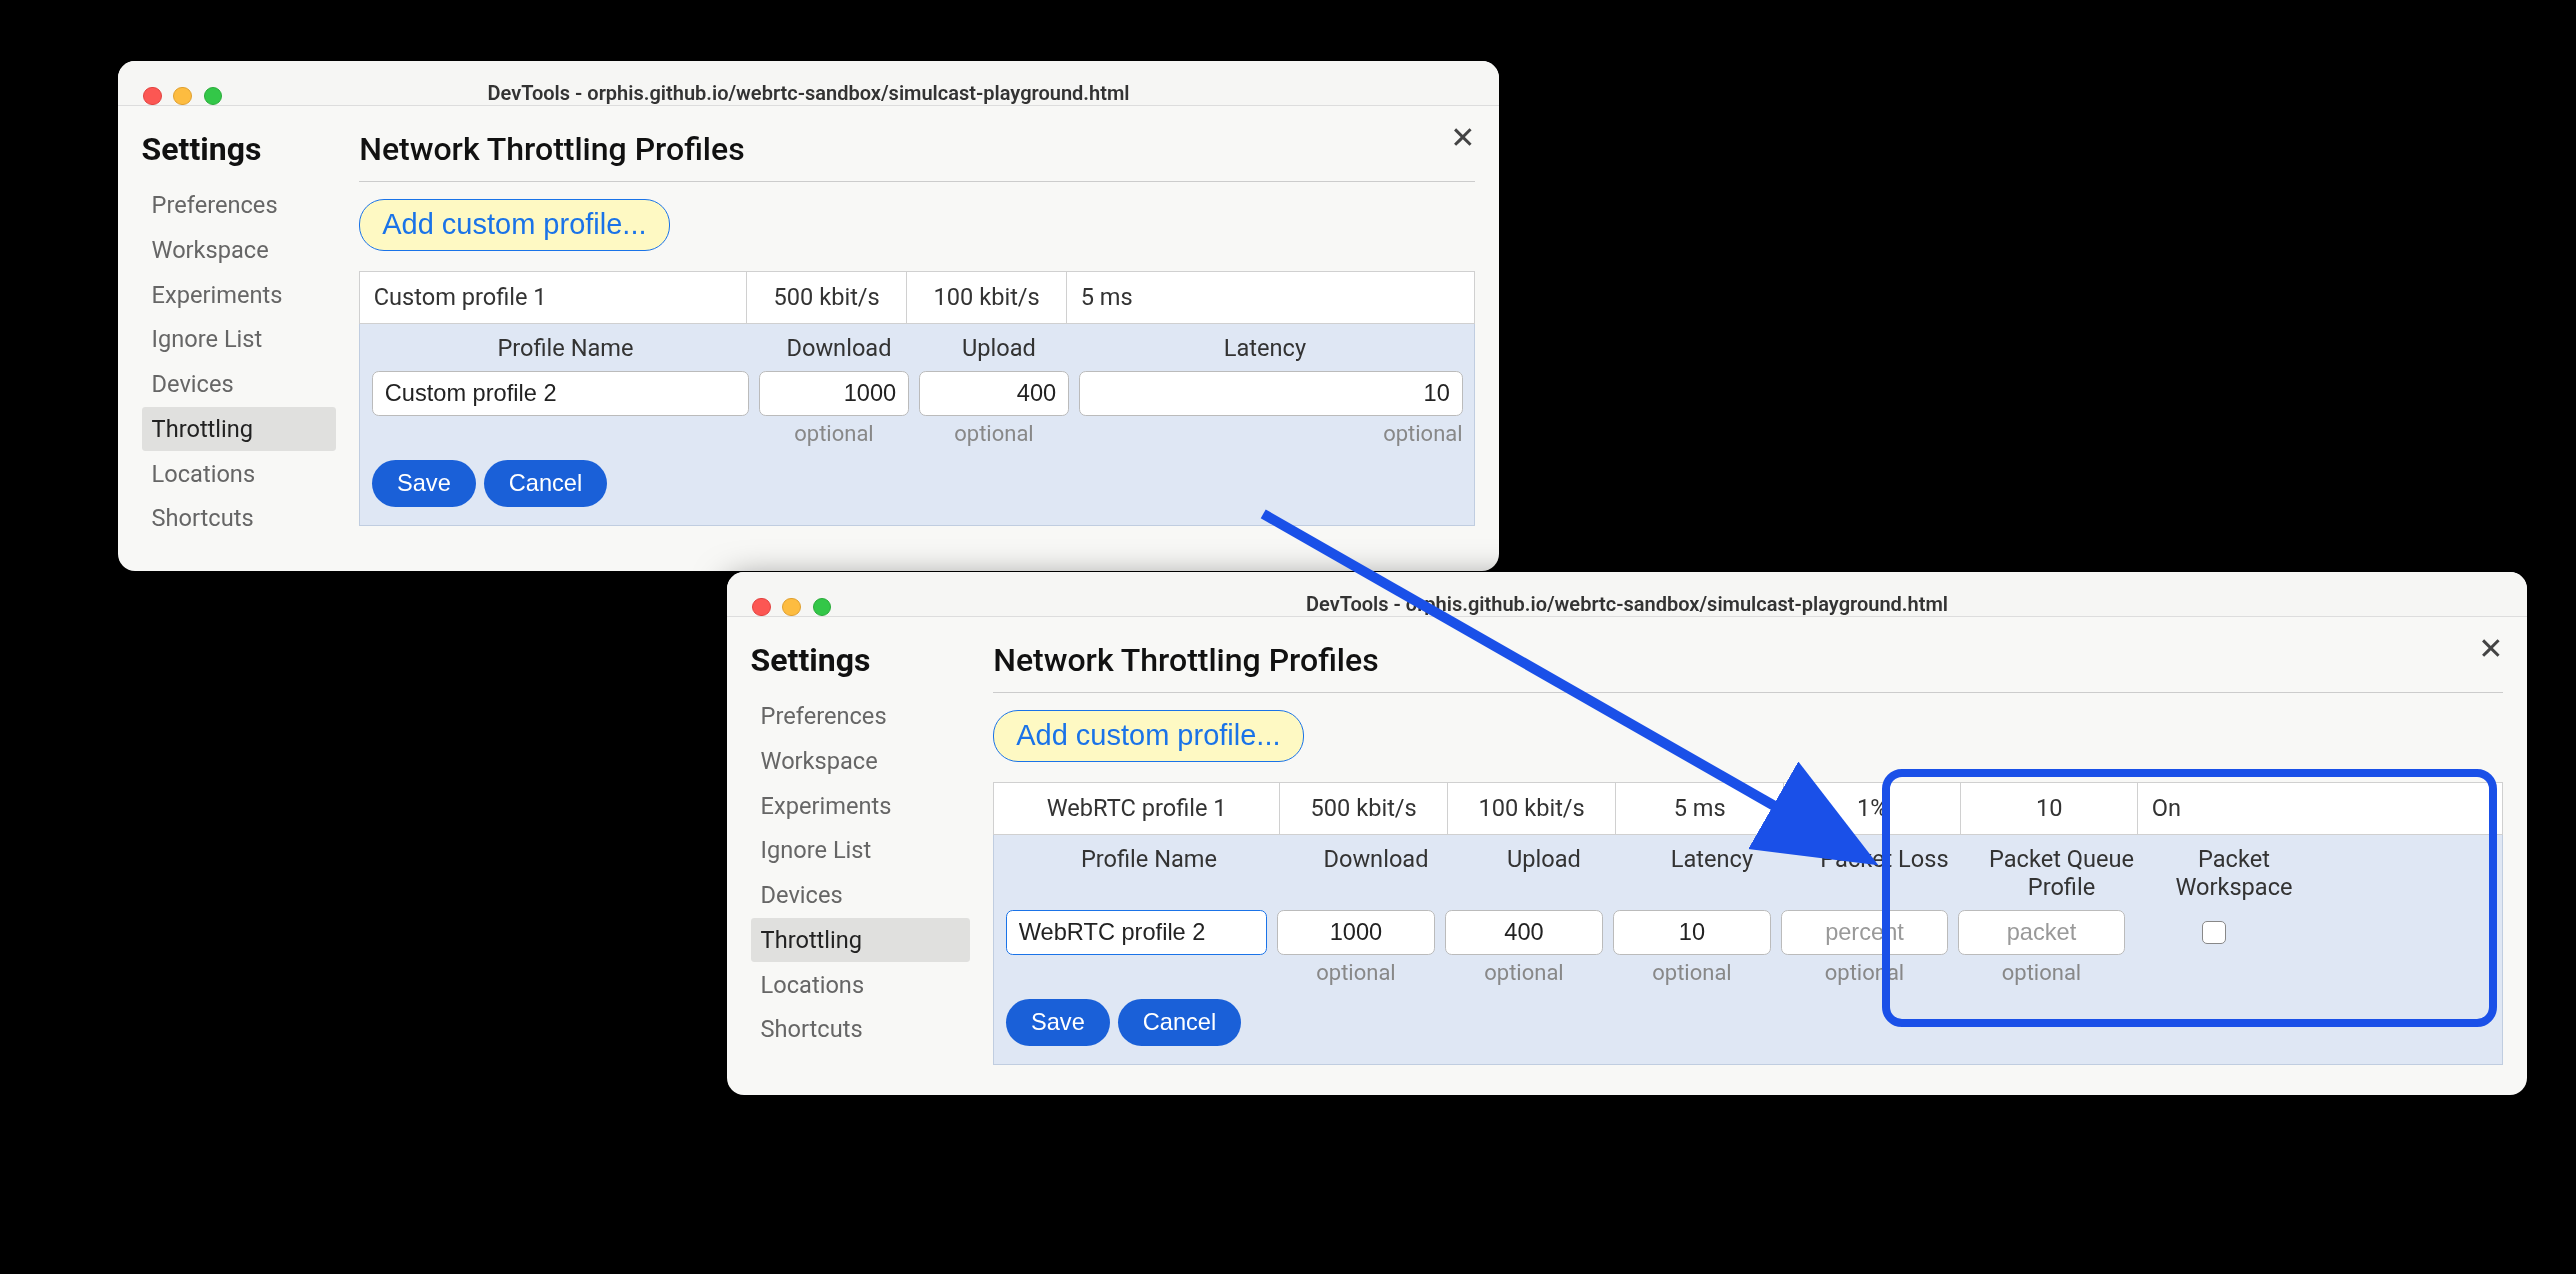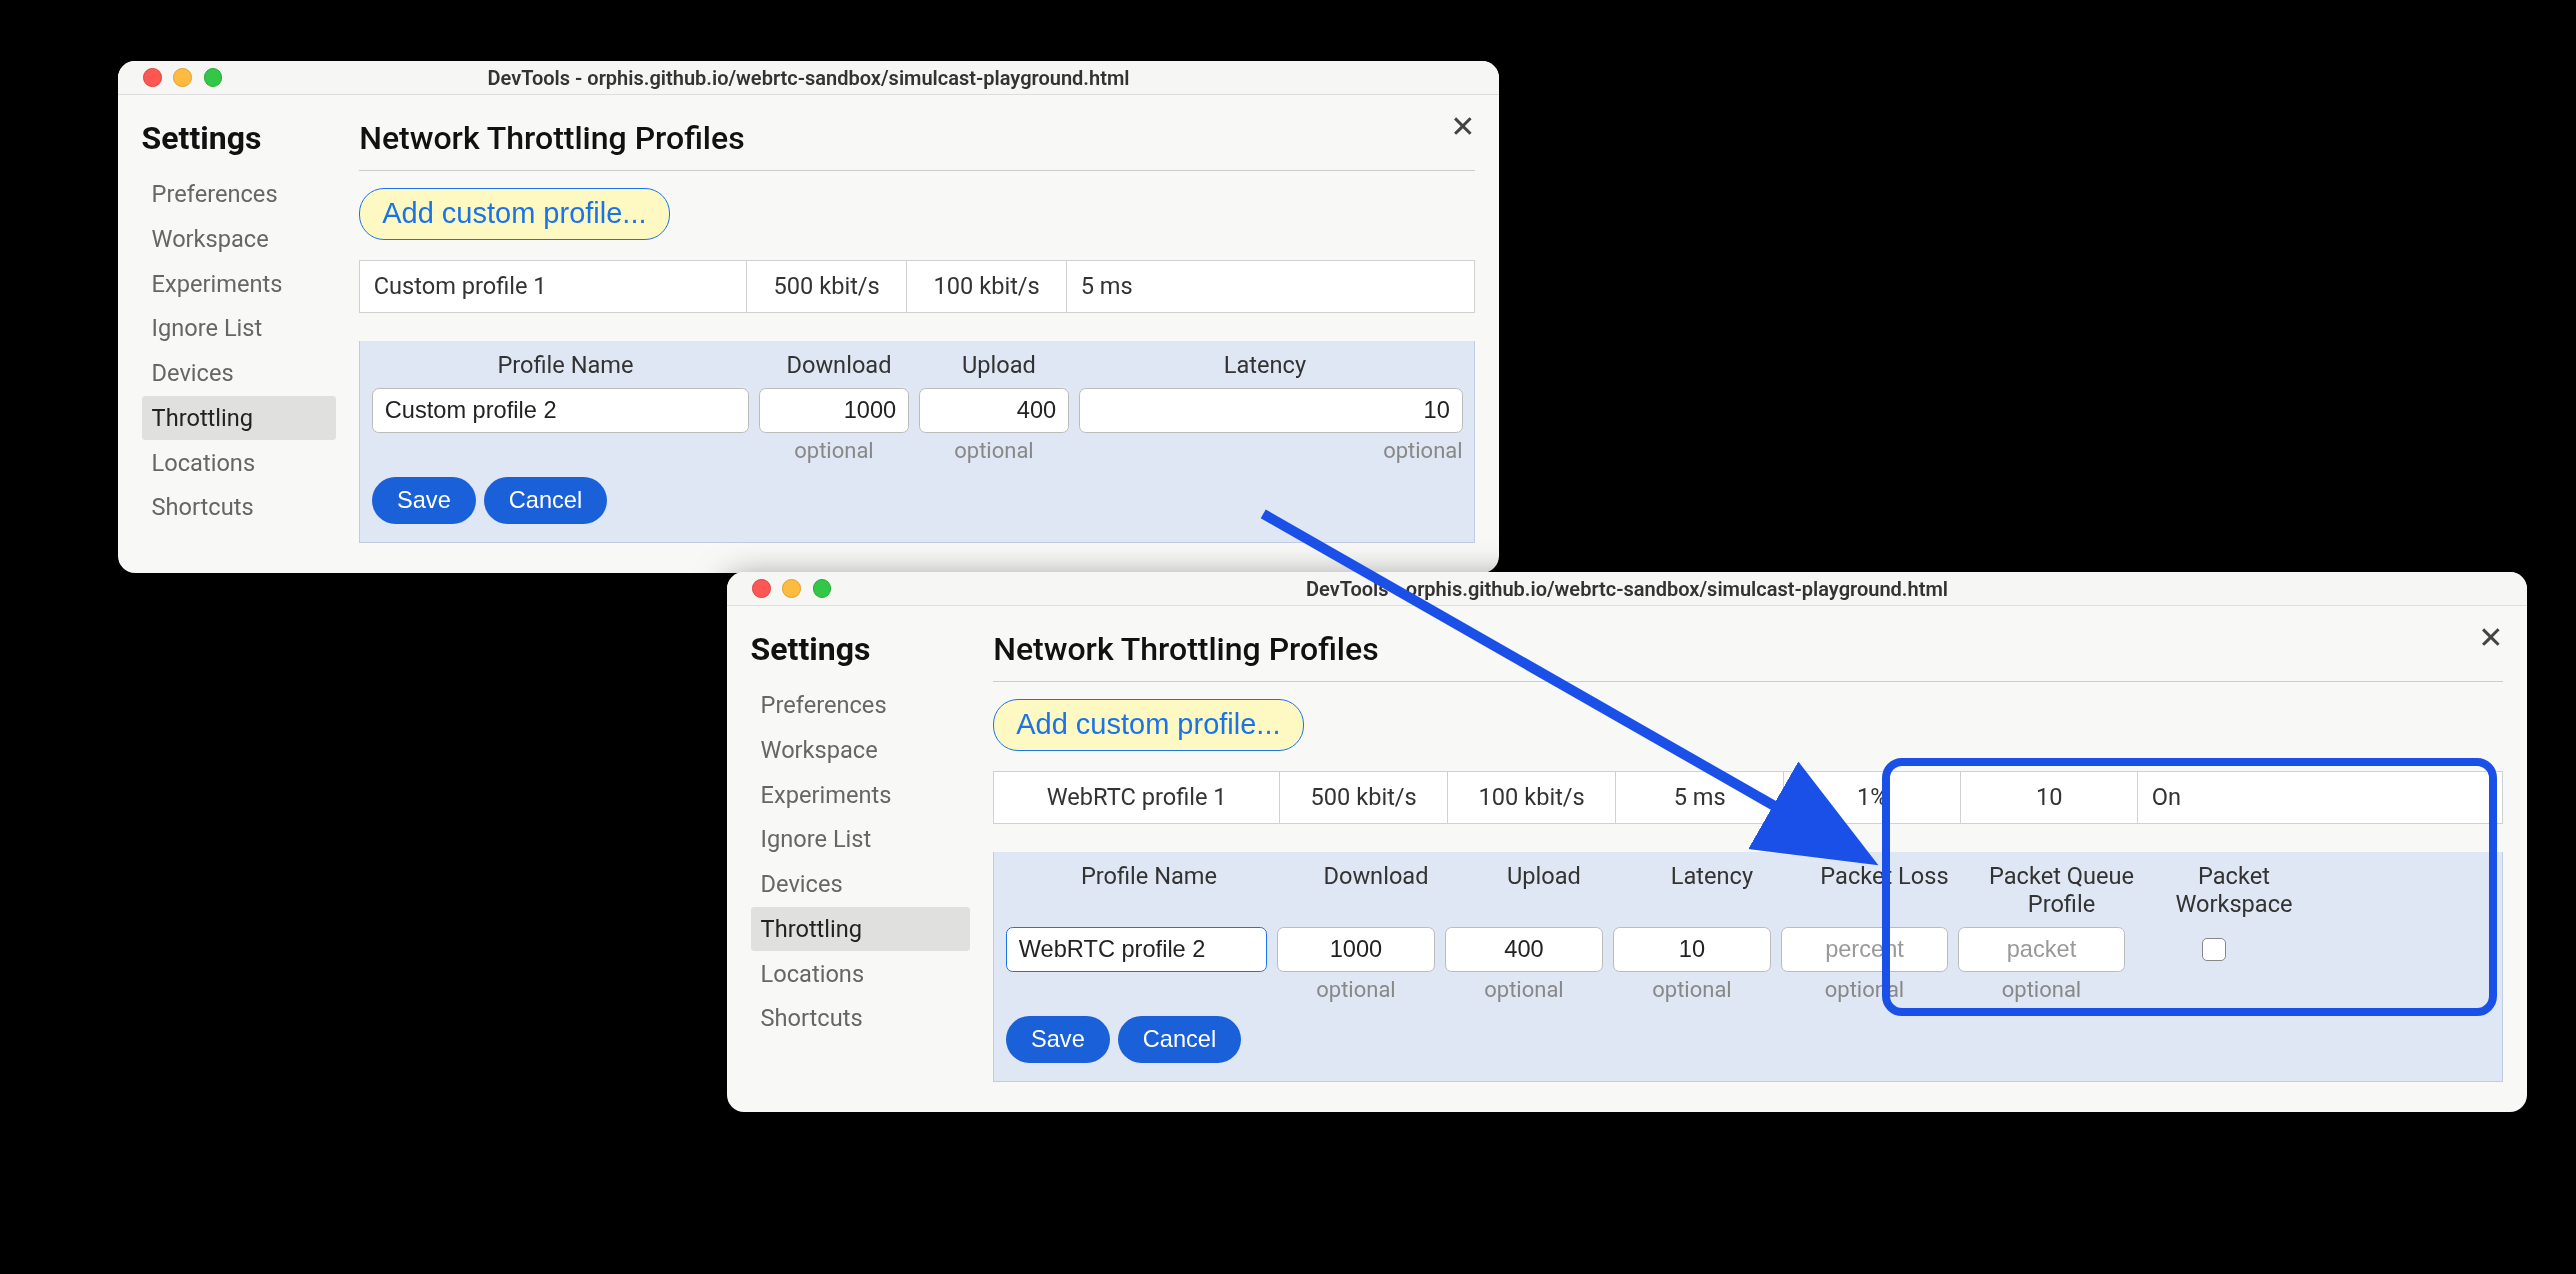--- a/index.html
+++ b/index.html
@@ -12,24 +12,24 @@
     font-size: 23.6px;
   }
   .window {
     position: absolute;
     background: #f8f8f6;
     border-radius: 17px;
     box-shadow: 0 8.4px 34px rgba(0,0,0,0.5);
     overflow: hidden;
   }
   .titlebar {
-    height: 34px;
+    height: 45px;
     background: #f6f6f4;
     display: flex;
-    align-items: center;
+    align-items: flex-end;
     padding: 0 25px;
     border-bottom: 0.8px solid #ddd;
     position: relative;
   }
   .traffic-lights { display: flex; gap: 11.8px; }
   .tl { width: 18.5px; height: 18.5px; border-radius: 50%; }
   .tl-close { background: #fc5753; border: 0.8px solid #e24340; }
   .tl-min   { background: #fdbc40; border: 0.8px solid #e0a030; }
   .tl-max   { background: #33c748; border: 0.8px solid #2aab3a; }
   .title-text {
@@ -89,21 +89,20 @@
   .profile-row > div:last-child { border-right: none; }
   .edit-panel {
     background: #dfe7f4;
     border: 0.8px solid #c0cde0;
     border-top: none;
     padding: 0;
   }
   .edit-header {
     display: flex;
     padding: 10px 11.8px 8.4px 11.8px;
-    margin-top: 28px;
   }
   .edit-header > div {
     text-align: center;
     font-size: 23.6px;
     color: #333;
     font-weight: 400;
   }
   .edit-inputs {
     display: flex;
     padding: 0 11.8px 5px 11.8px;

